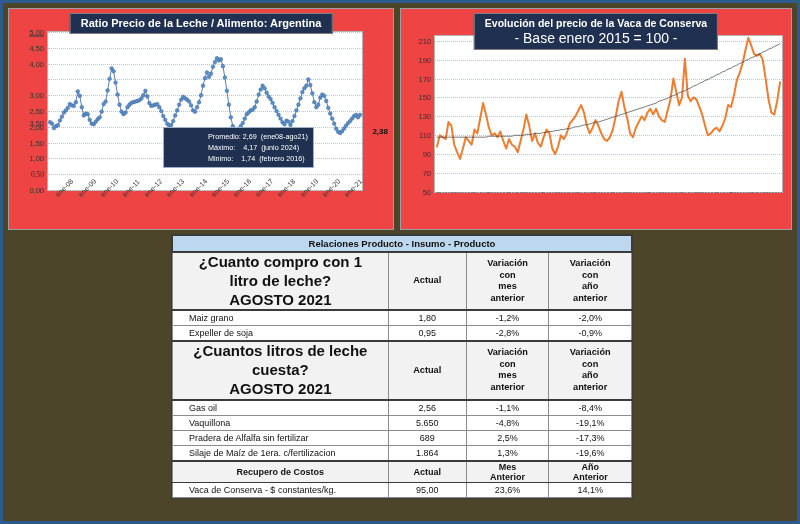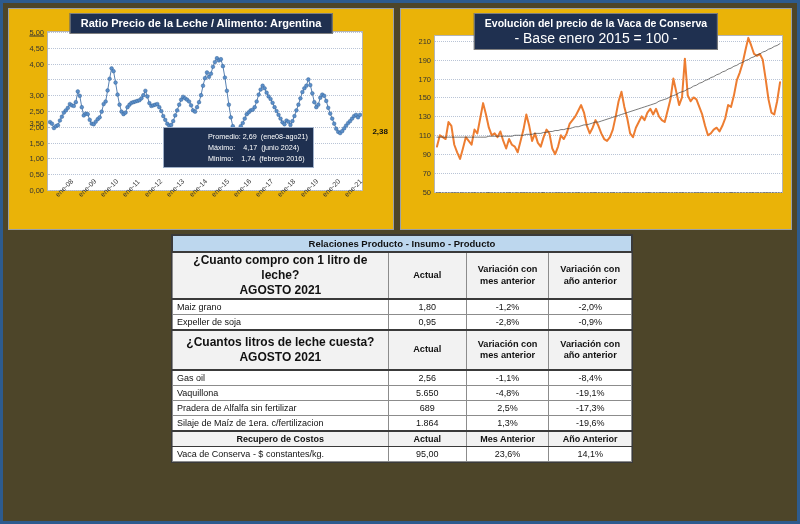--- a/index.html
+++ b/index.html
@@ -8,21 +8,21 @@
     background:#4d4529;
     font-family:"Liberation Sans", sans-serif;
     overflow:hidden;
     position:relative;
   }
   
   .page-edge{position:absolute;inset:0;border:3px solid #2d5b8e;box-sizing:border-box;pointer-events:none;}
   .stage{position:absolute;inset:3px;background:#4d4529;overflow:hidden;}
 
   
-  .chart-panel{position:absolute;background:#eab308;border:1px solid #9aa0a6;box-sizing:border-box;}
+  .chart-panel{position:absolute;background:#ef4444;border:1px solid #9aa0a6;box-sizing:border-box;}
   #chart-left{left:5px;top:5px;width:386px;height:222px;}
   #chart-right{left:397px;top:5px;width:392px;height:222px;}
 
   .chart-title{
     position:absolute;left:50%;transform:translateX(-50%);top:4px;
     background:#1f3050;color:#ffffff;
     font-weight:bold;text-align:center;
     border:1px solid #7f7f7f;
     padding:3px 10px 3px 10px;
     line-height:1.15;
@@ -52,26 +52,26 @@
     font-size:7.2px;line-height:1.55;padding:3px 5px;z-index:5;white-space:pre;
   }
   .endlabel{position:absolute;font-size:8px;font-weight:bold;color:#111;z-index:5;}
 
   svg{display:block;}
 
   
   #table-block{position:absolute;left:168px;top:231px;width:462px;
                background:#ffffff;border:1px solid #3a3a3a;box-sizing:border-box;}
   table{border-collapse:collapse;width:100%;font-size:9px;color:#111;}
-  td,th{border:1px solid #8c8c8c;padding:0 4px;vertical-align:middle;}
+  td,th{border:1px solid #8c8c8c;padding:0 16px;vertical-align:middle;}
   .banner{background:#bdd7ee;text-align:center;font-weight:bold;font-size:9.5px;
           height:15px;border:1px solid #3a3a3a;}
   .grp-head td{background:#f2f2f2;font-weight:bold;text-align:center;height:38px;
                border-top:2px solid #3a3a3a;border-bottom:2px solid #3a3a3a;line-height:1.25;}
-  .grp-head td.q{font-size:12px;}
+  .grp-head td.q{font-size:15px;}
   .grp-head td.c{font-size:9.2px;}
   td.name{text-align:left;height:14px;}
   td.num{text-align:center;height:14px;}
   .sub-head td{background:#f2f2f2;font-weight:bold;text-align:center;height:14px;
                border-top:2px solid #3a3a3a;border-bottom:1px solid #3a3a3a;font-size:9px;}
   .colw1{width:47%;}.colw2{width:17%;}.colw3{width:18%;}.colw4{width:18%;}
 </style>
 </head>
 <body>
 
@@ -89,21 +89,21 @@
           <div class="gl" style="top: 60%;"></div>
           <div class="gl" style="top: 50%;"></div>
           <div class="gl" style="top: 40%;"></div>
           <div class="gl" style="top: 30%;"></div>
           <div class="gl" style="top: 20%;"></div>
           <div class="gl" style="top: 10%;"></div>
           <div class="gl" style="top: 0%;"></div>
         </div>
       <div id="yaxisL">
           <div class="ylab" style="top: 100%;">0,00</div>
-          <div class="ylab" style="top: 90%;">0,50</div>
+          <div class="ylab" style="top: 90%; font-family: Liberation Serif, serif;">0,50</div>
           <div class="ylab" style="top: 80%;">1,00</div>
           <div class="ylab" style="top: 70%;">1,50</div>
           <div class="ylab" style="top: 60%;">2,00</div>
           <div class="ylab" style="top: 50%;">2,50</div>
           <div class="ylab" style="top: 40%;">3,00</div>
           <div class="ylab" style="top: 30%; margin-top: 44px;">3,50</div>
           <div class="ylab" style="top: 20%;">4,00</div>
           <div class="ylab" style="top: 10%;">4,50</div>
           <div class="ylab" style="top: 0%; text-decoration: underline;">5,00</div>
         </div>

